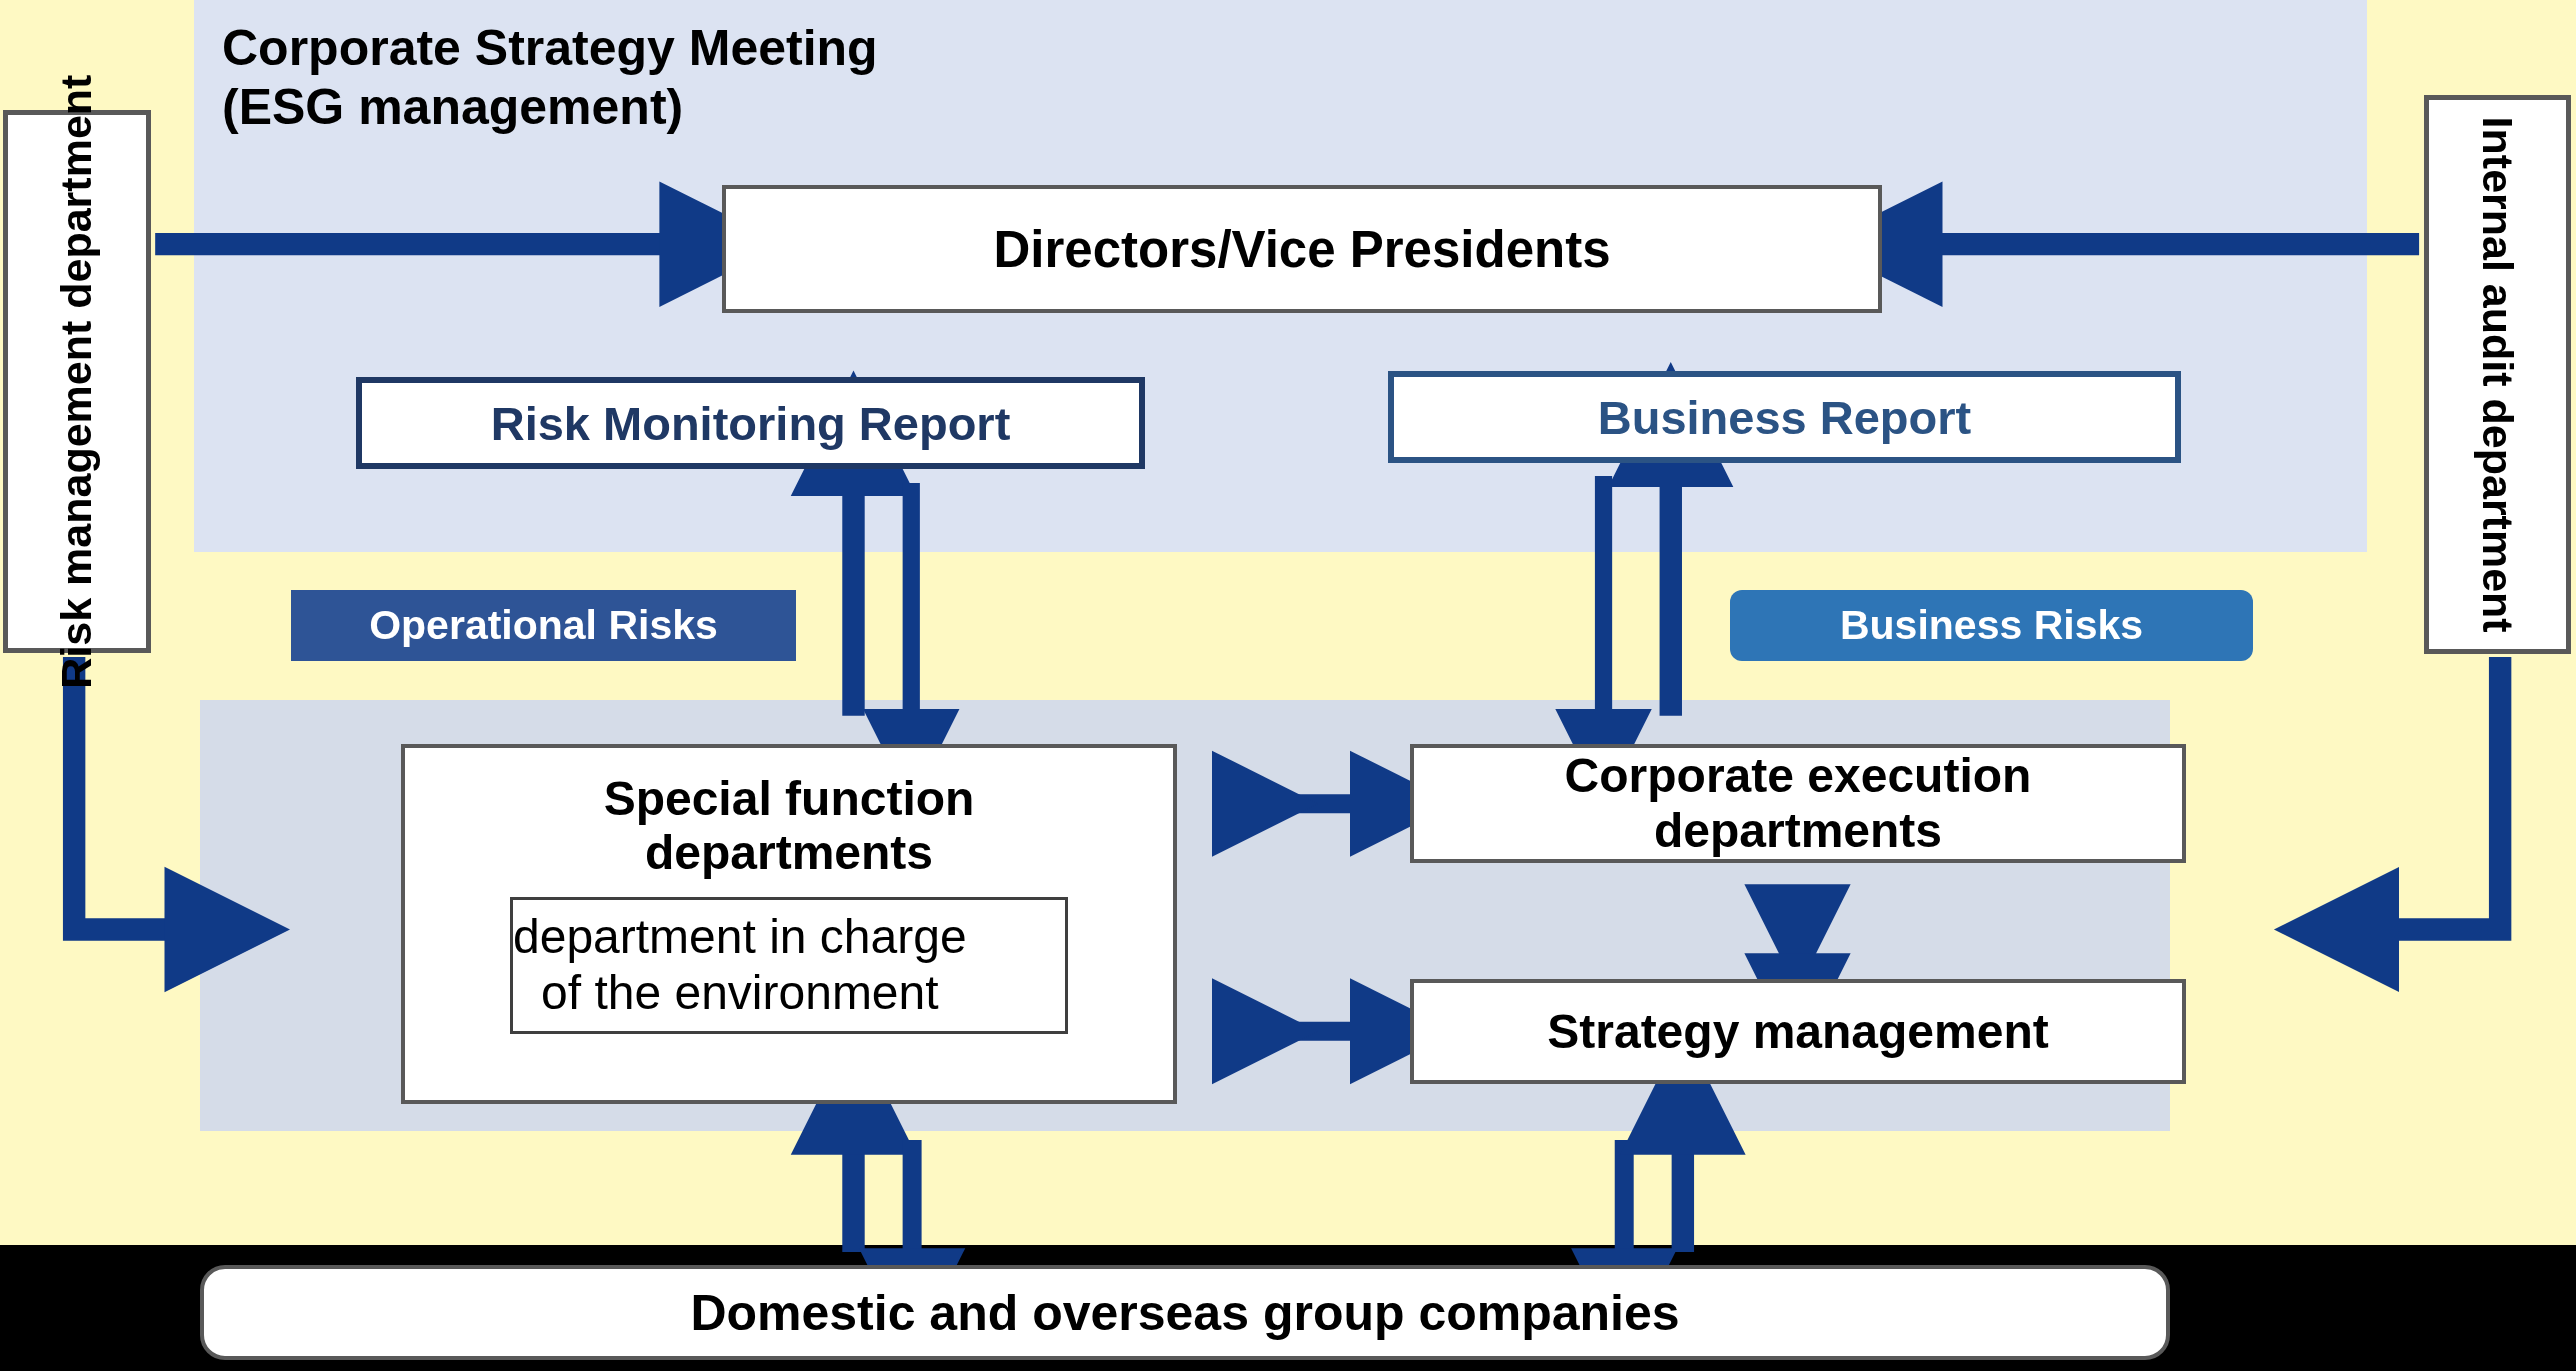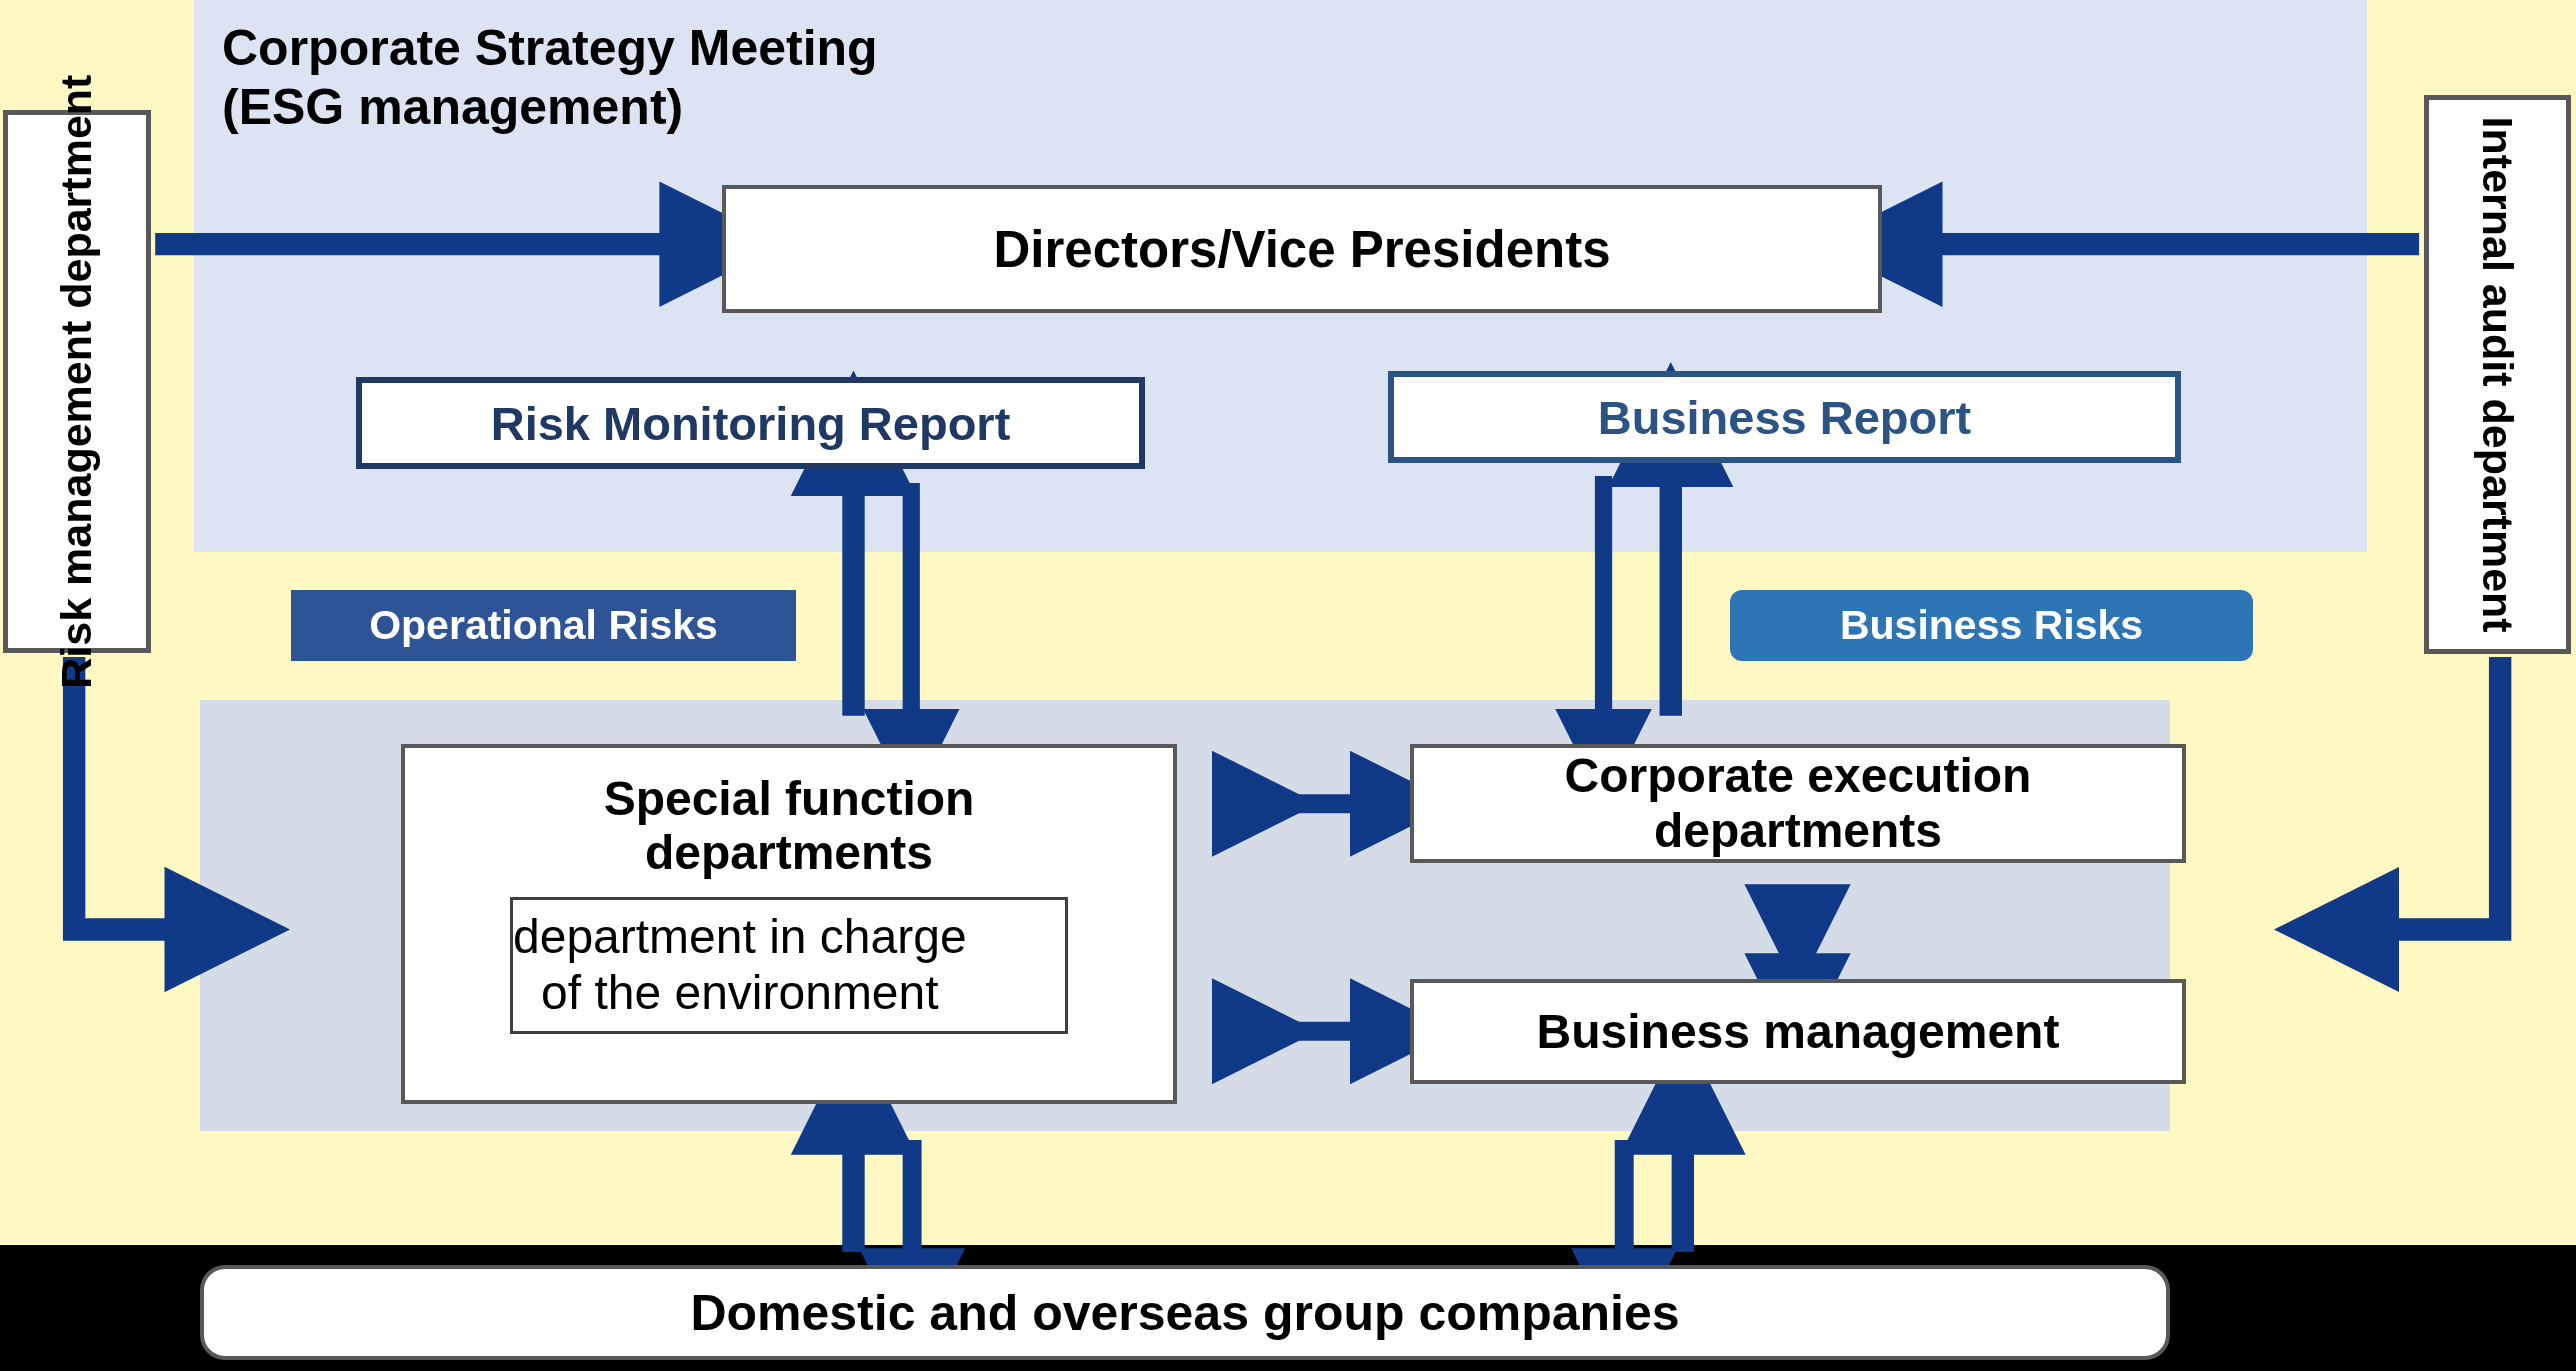--- a/index.html
+++ b/index.html
@@ -187,21 +187,21 @@
   </div>
 
   <div class="box grey" id="biz-exec">
     <div>
       <div>Corporate execution</div>
       <div>departments</div>
     </div>
   </div>
 
   <div class="box grey" id="regional">
-    <span>Business management</span>
+    <span>Strategy management</span>
   </div>
 
   <div class="box grey" id="group-co">
     <span>Domestic and overseas group companies</span>
   </div>
 
 </div>
 
 
 </body></html>

